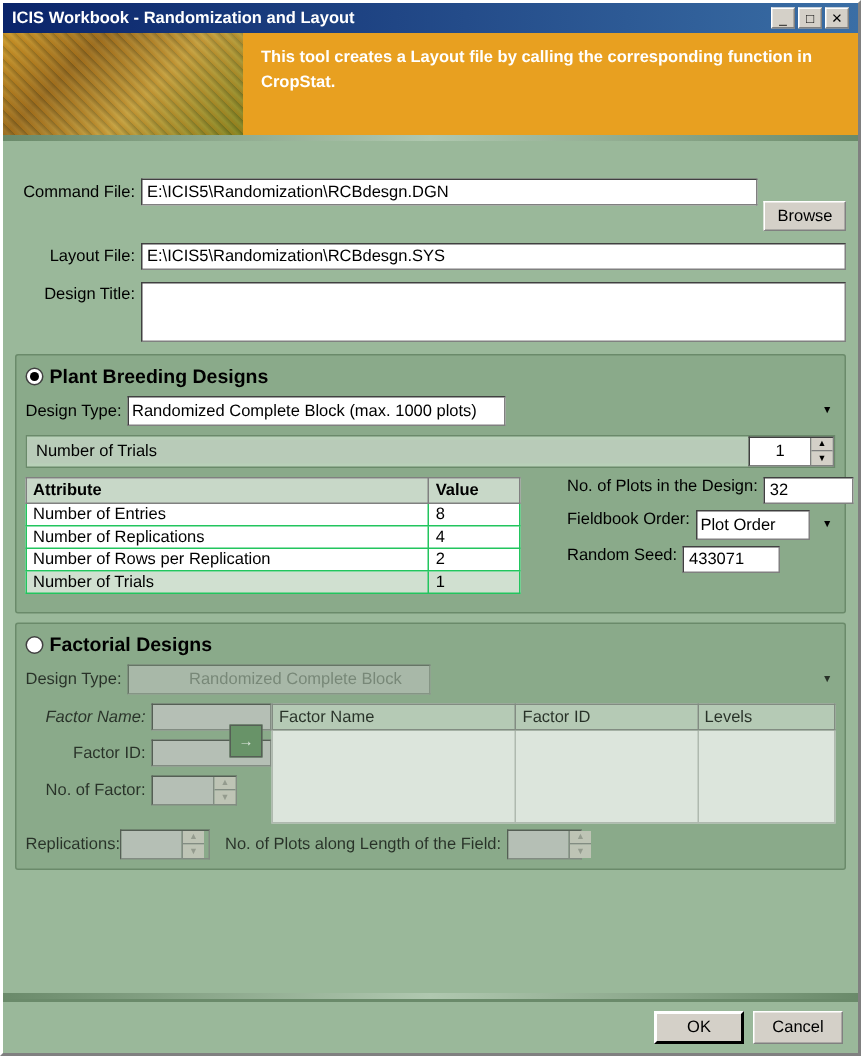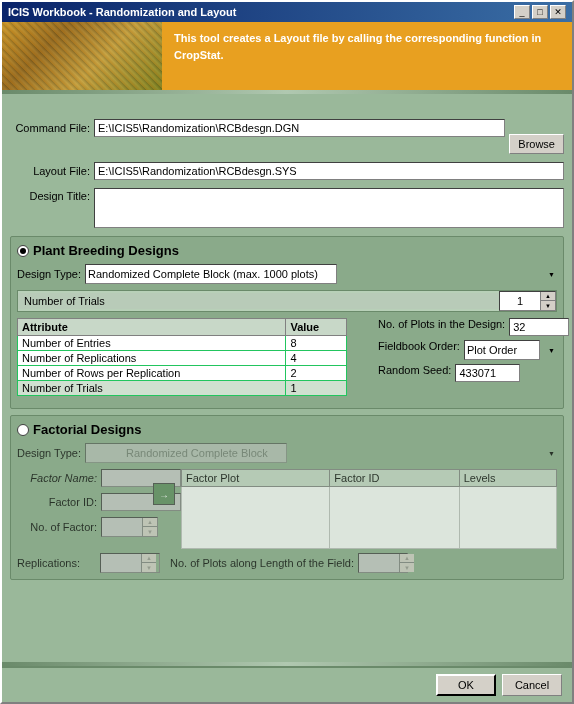--- a/index.html
+++ b/index.html
@@ -431,21 +431,21 @@
       display: flex;
       height: 20px;
       border: 1px solid #808080;
       border-top-color: #404040;
       border-left-color: #404040;
     }
 
     .replications-row {
       display: flex;
       align-items: center;
-      gap: 20px;
+      gap: 0;
     }
 
     .bottom-bar {
       background: #9ab89a;
       border-top: 2px solid #6a8a6a;
       height: 36px;
       display: flex;
       align-items: center;
       justify-content: flex-end;
       padding: 0 10px;
@@ -645,21 +645,21 @@
               </div>
             </div>
           </div>
 
           <button class="arrow-btn">→</button>
 
           <div class="factor-right">
             <table class="factor-table">
               <thead>
                 <tr>
-                  <th>Factor Plot</th>
+                  <th>Factor Name</th>
                   <th>Factor ID</th>
                   <th>Levels</th>
                 </tr>
               </thead>
               <tbody>
                 <tr>
                   <td></td>
                   <td></td>
                   <td></td>
                 </tr>

